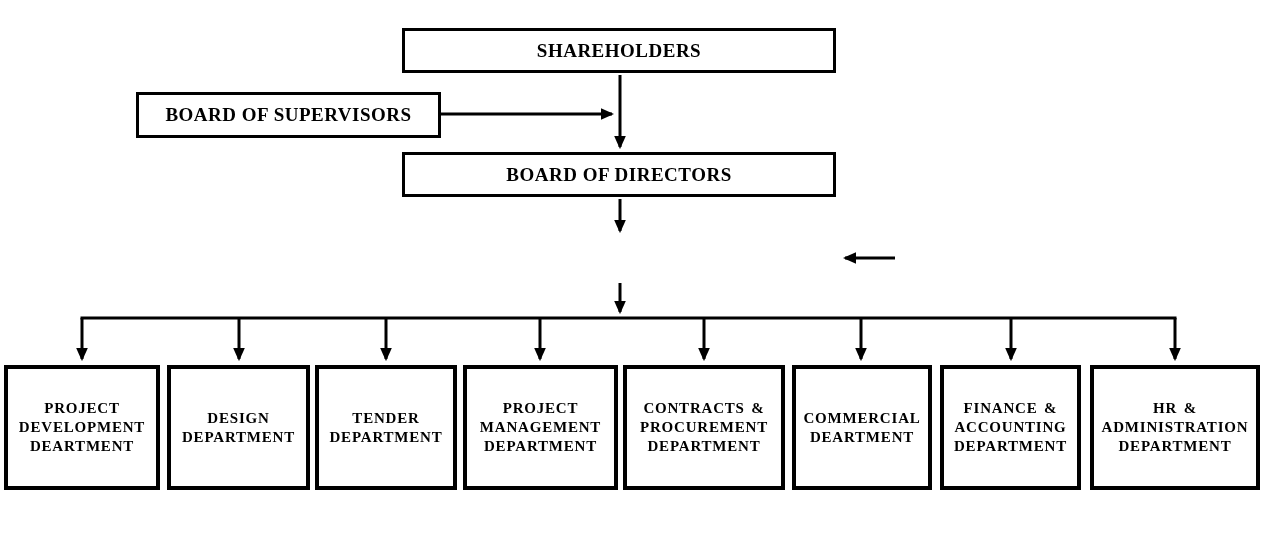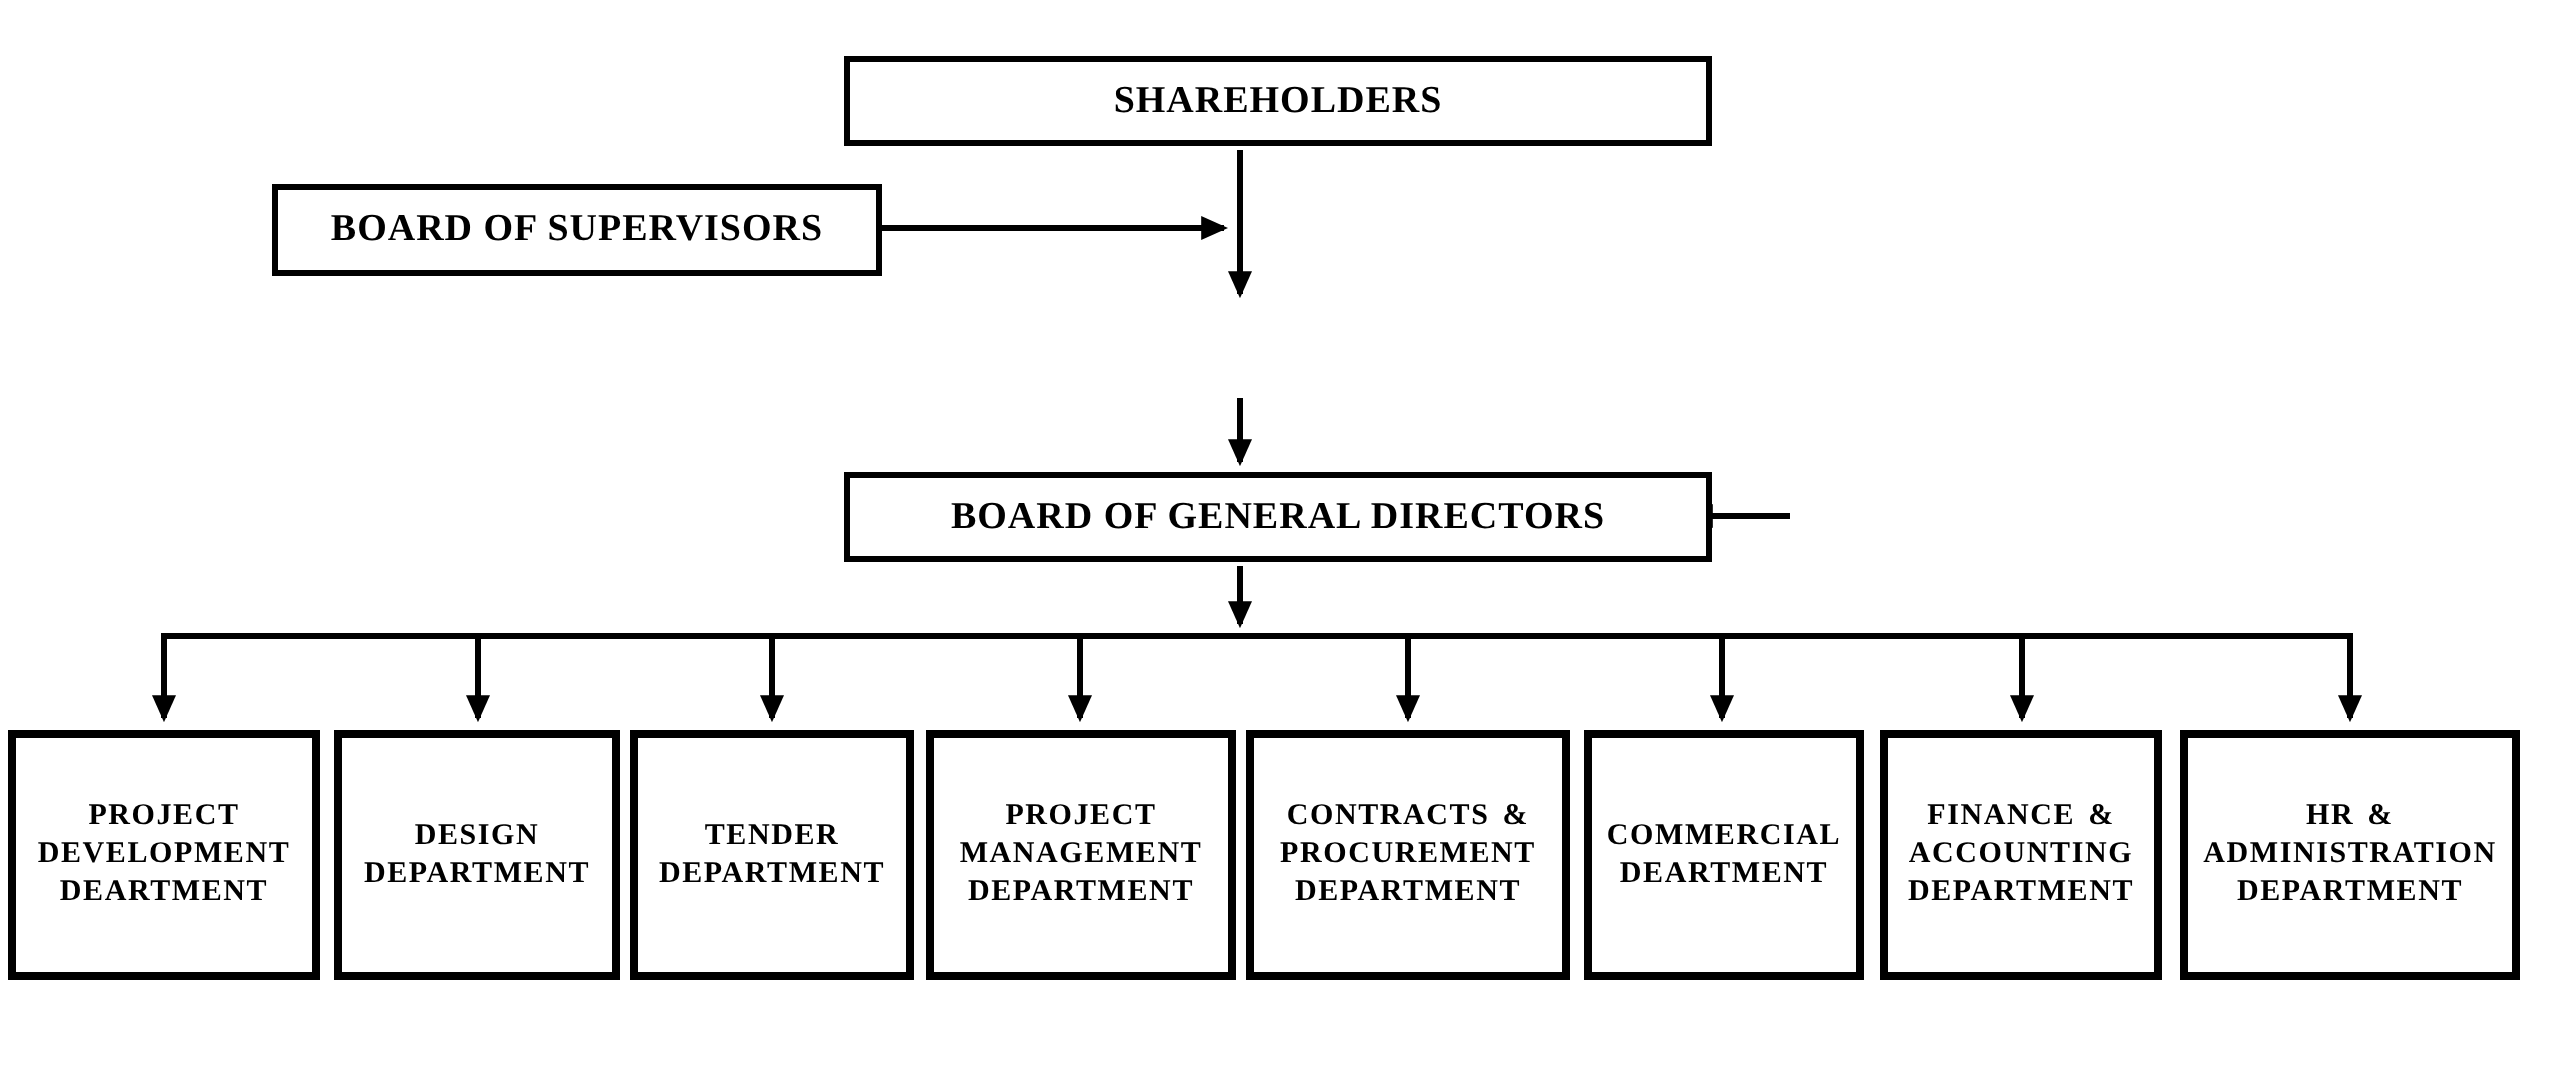--- a/index.html
+++ b/index.html
@@ -23,21 +23,21 @@
     background: #ffffff;
     border: 3px solid #000000;
     display: flex;
     align-items: center;
     justify-content: center;
     text-align: center;
     font-weight: bold;
     letter-spacing: 0.5px;
   }
   .node .label { white-space: pre-line; }
-  .top-node   { font-size: 19px; margin-left: 20px; }
+  .top-node   { font-size: 19px; }
   .side-node  { font-size: 19px; margin-left: 46px; }
   .atgd-node  { font-size: 16px; }
   .dept {
     border-width: 4px;
     top: 365px;
     height: 125px;
     font-size: 15px;
     line-height: 19px;
     letter-spacing: 0.8px;
     word-spacing: 2px;
@@ -88,24 +88,24 @@
   </svg>
 
   <div class="node top-node shareholders">
     <span class="label">SHAREHOLDERS</span>
   </div>
 
   <div class="node side-node bos">
     <span class="label">BOARD OF SUPERVISORS</span>
   </div>
 
+  <div class="node top-node bod">
+    <span class="label">BOARD OF DIRECTORS</span>
+  </div>
 
-  <div class="node top-node bogd">
-    <span class="label">BOARD OF GENERAL DIRECTORS</span>
-  </div>
 
 
   <div class="node dept dept1">
     <span class="label">PROJECT
 DEVELOPMENT
 DEARTMENT</span>
   </div>
   <div class="node dept dept2">
     <span class="label">DESIGN
 DEPARTMENT</span>

